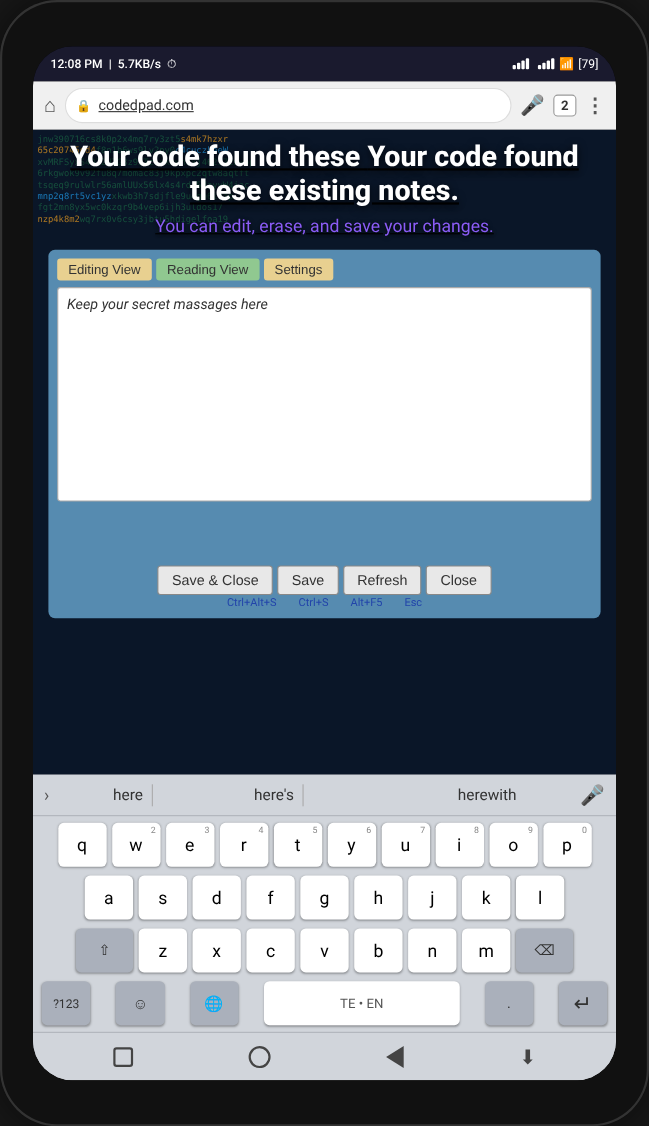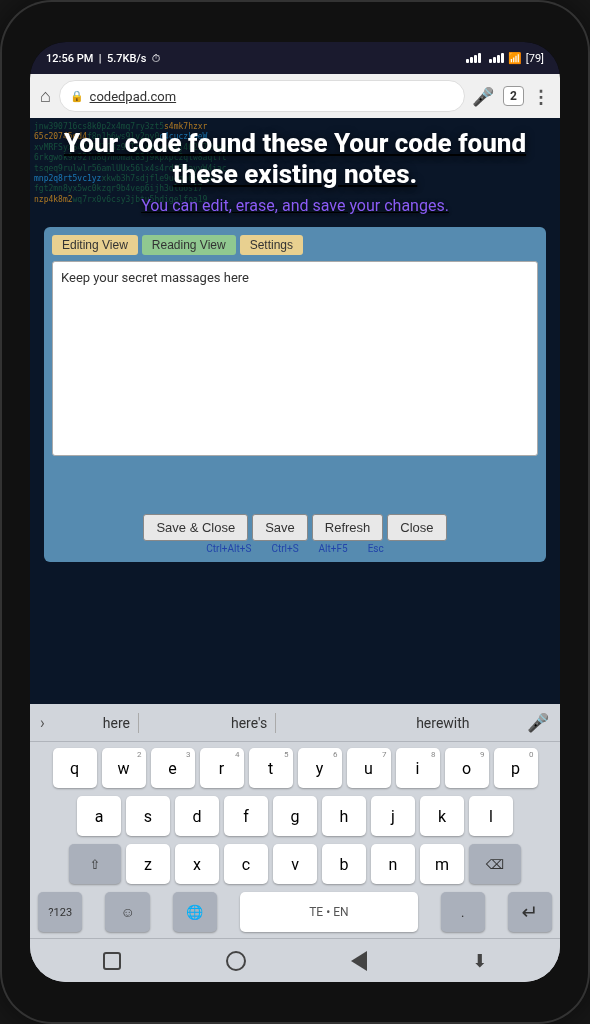--- a/index.html
+++ b/index.html
@@ -242,20 +242,21 @@
       background: #fff;
       border: 1px solid #aaa;
       border-radius: 3px;
       padding: 8px;
       font-size: 13px;
       color: #333;
       resize: none;
       height: 195px;
       font-family: inherit;
       position: relative;
+      font-style: italic;
     }
 
     .action-row {
       display: flex;
       justify-content: center;
       gap: 4px;
       margin-top: 6px;
     }
 
     .action-btn {
@@ -443,21 +444,21 @@
     }
   </style>
 </head>
 <body>
 
 <div class="phone-outer">
   <div class="phone-screen">
 
     <div class="status-bar">
       <div class="status-left">
-        <span>12:56 PM</span>
+        <span>12:08 PM</span>
         &nbsp;|&nbsp;
         <span>5.7KB/s</span>
         &nbsp;⏱
       </div>
       <div class="status-right">
         <span class="signal-bars">
           <span class="signal-bar" style="height:4px"></span>
           <span class="signal-bar" style="height:6px"></span>
           <span class="signal-bar" style="height:8px"></span>
           <span class="signal-bar" style="height:10px"></span>

